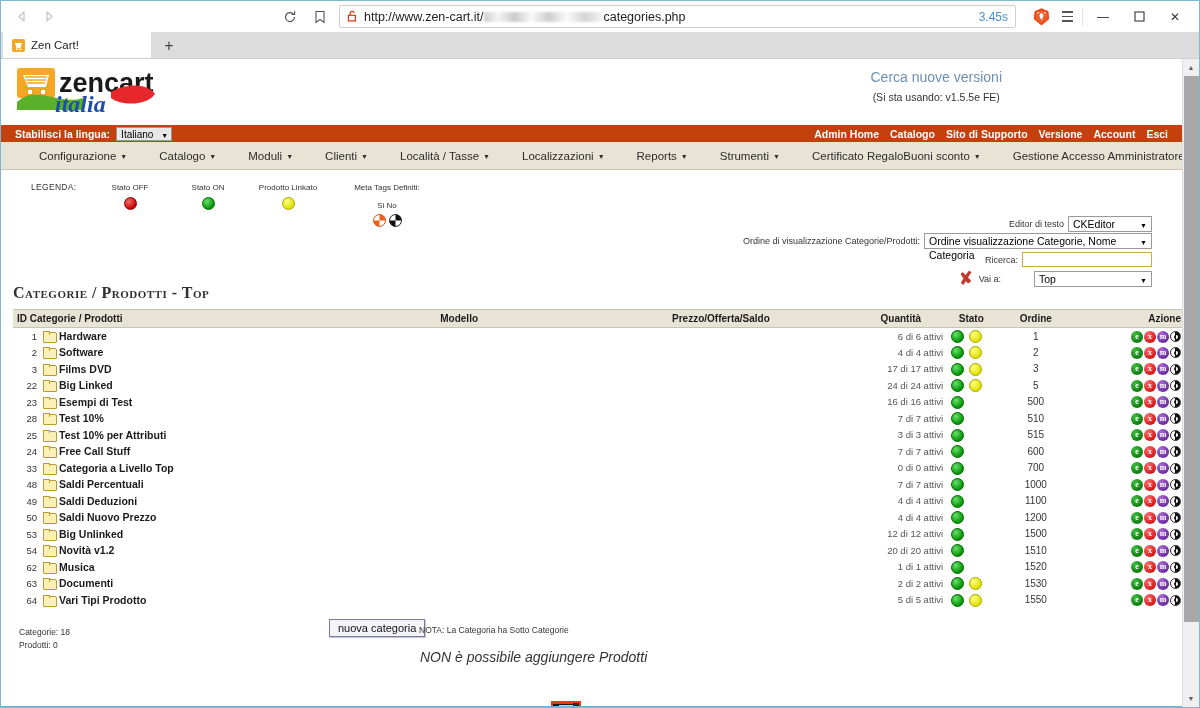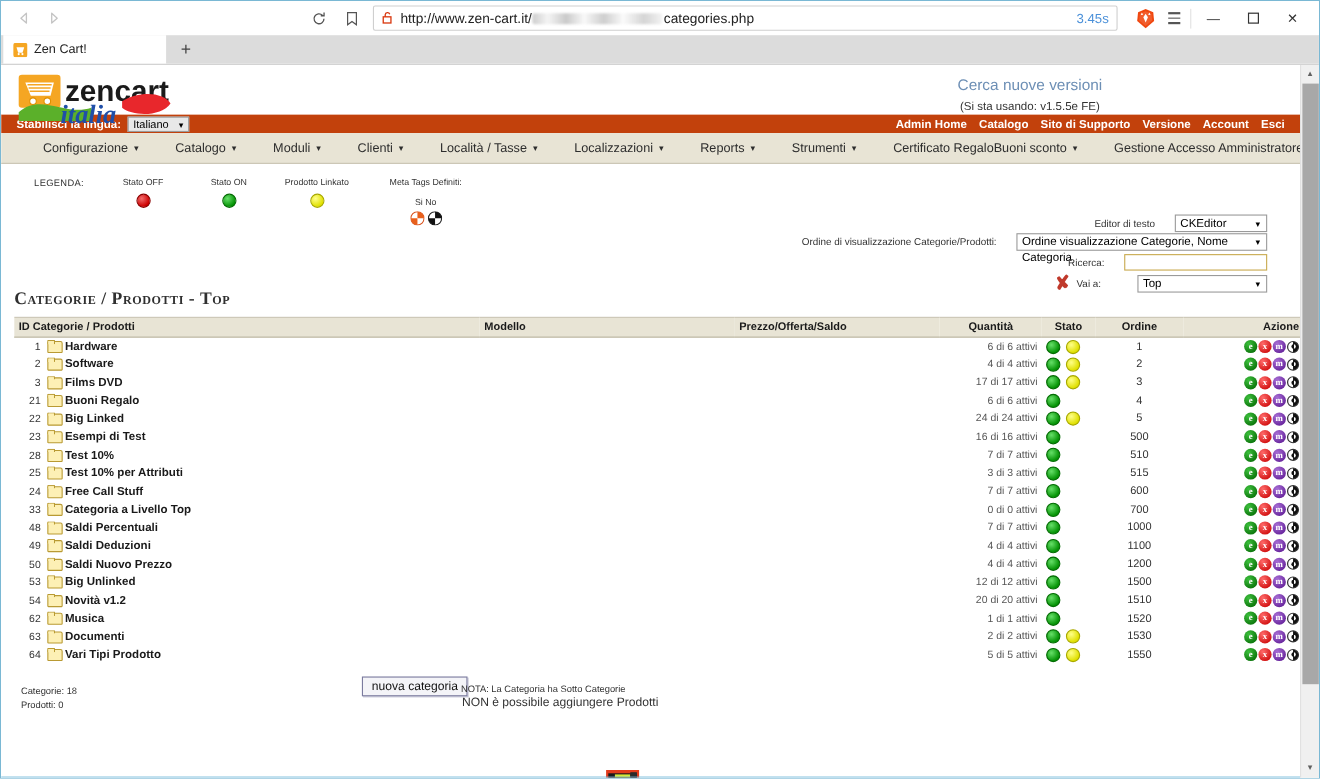--- a/index.html
+++ b/index.html
@@ -144,21 +144,21 @@
   }
   .sb-track { flex:1; width:17px; background:#f0f0f0; position:relative; }
   .sb-thumb {
     position:absolute; left:1px; top:0;
     width:15px; height:89%;
     background:#a8a8a8;
   }
 
   
   .zc-header {
-    height: 45px;
+    height: 66px;
     background: #ffffff;
     position: relative;
     padding-left: 14px;
   }
   .logo-wrap { position:absolute; left:14px; top:3px; }
   .hdr-right {
     position: absolute; right: 180px; top: 10px;
     text-align: center;
   }
   .ver-link { color:#6d8fb5; font-size:14px; }
@@ -221,21 +221,21 @@
   .leg-item .t { font-size: 8px; color:#333; white-space:nowrap; }
   .dot { width: 13px; height: 13px; border-radius: 50%; display:inline-block; margin-top:3px; }
   .dot.red   { background: radial-gradient(circle at 35% 32%, #f36d6d, #cc0000 70%); border:1px solid #8a0000; }
   .dot.green { background: radial-gradient(circle at 35% 32%, #67e06a, #059305 70%); border:1px solid #046b04; }
   .dot.yellow{ background: radial-gradient(circle at 35% 32%, #ffff8a, #e0e000 70%); border:1px solid #a8a800; }
   .mt-row { display:flex; gap:3px; justify-content:center; margin-top:1px; }
   .mt-ic { width:13px; height:13px; border-radius:50%; }
 
   
   .controls { position: relative; height: 68px; }
-  .ctl-row { position:absolute; display:flex; align-items:center; gap:18px; }
+  .ctl-row { position:absolute; display:flex; align-items:center; gap:4px; }
   .ctl-lab { font-size: 9px; color:#333; }
   .sel {
     border: 1px solid #9a9a9a; background:#ffffff;
     font-size: 10.5px; color:#000;
     height: 16px; line-height: 14px;
     padding: 0 16px 0 4px;
     position: relative;
   }
   .sel .car { position:absolute; right:4px; top:2px; font-size:7px; }
   .txtin {
@@ -353,21 +353,21 @@
   .newcat-btn {
     position: absolute; left: 328px; top: 5px;
     border: 1px solid #7b7b9e;
     background: #f4f4f8;
     font-size: 11px;
     padding: 2px 8px;
     color: #111;
     box-shadow: 1px 1px 0 #c5c5d6;
   }
   .note1 { position:absolute; left:418px; top:11px; font-size:8.5px; color:#333; }
-  .note2 { position:absolute; left:419px; top:23px; font-size:11px; color:#333; }
+  .note2 { position:absolute; left:419px; top:35px; font-size:14px; color:#333;font-style:italic; }
 
   .footer-logo {
     position: absolute;
     left: 548px; bottom: -2px;
     width: 38px; height: 12px;
   }
   .page-bottom-line {
     position:absolute; left:0; right:0; bottom:0;
     height:1px; background:#6ab4d8;
   }
@@ -609,29 +609,20 @@
             <tr>
               <td class="c-id"><span class="rowid">3</span><span class="folder"></span><span class="catname">Films DVD</span></td>
               <td></td>
               <td></td>
               <td class="c-qty">17 di 17 attivi</td>
               <td class="c-stat"><span class="dot green"></span><span class="dot yellow"></span></td>
               <td class="c-ord">3</td>
               <td class="c-act"><span class="aic e">e</span><span class="aic x">x</span><span class="aic m">m</span><span class="aic half"></span></td>
             </tr>
             <tr>
-              <td class="c-id"><span class="rowid">21</span><span class="folder"></span><span class="catname">Buoni Regalo</span></td>
-              <td></td>
-              <td></td>
-              <td class="c-qty">6 di 6 attivi</td>
-              <td class="c-stat"><span class="dot green"></span></td>
-              <td class="c-ord">4</td>
-              <td class="c-act"><span class="aic e">e</span><span class="aic x">x</span><span class="aic m">m</span><span class="aic half"></span></td>
-            </tr>
-            <tr>
               <td class="c-id"><span class="rowid">22</span><span class="folder"></span><span class="catname">Big Linked</span></td>
               <td></td>
               <td></td>
               <td class="c-qty">24 di 24 attivi</td>
               <td class="c-stat"><span class="dot green"></span><span class="dot yellow"></span></td>
               <td class="c-ord">5</td>
               <td class="c-act"><span class="aic e">e</span><span class="aic x">x</span><span class="aic m">m</span><span class="aic half"></span></td>
             </tr>
             <tr>
               <td class="c-id"><span class="rowid">23</span><span class="folder"></span><span class="catname">Esempi di Test</span></td>

